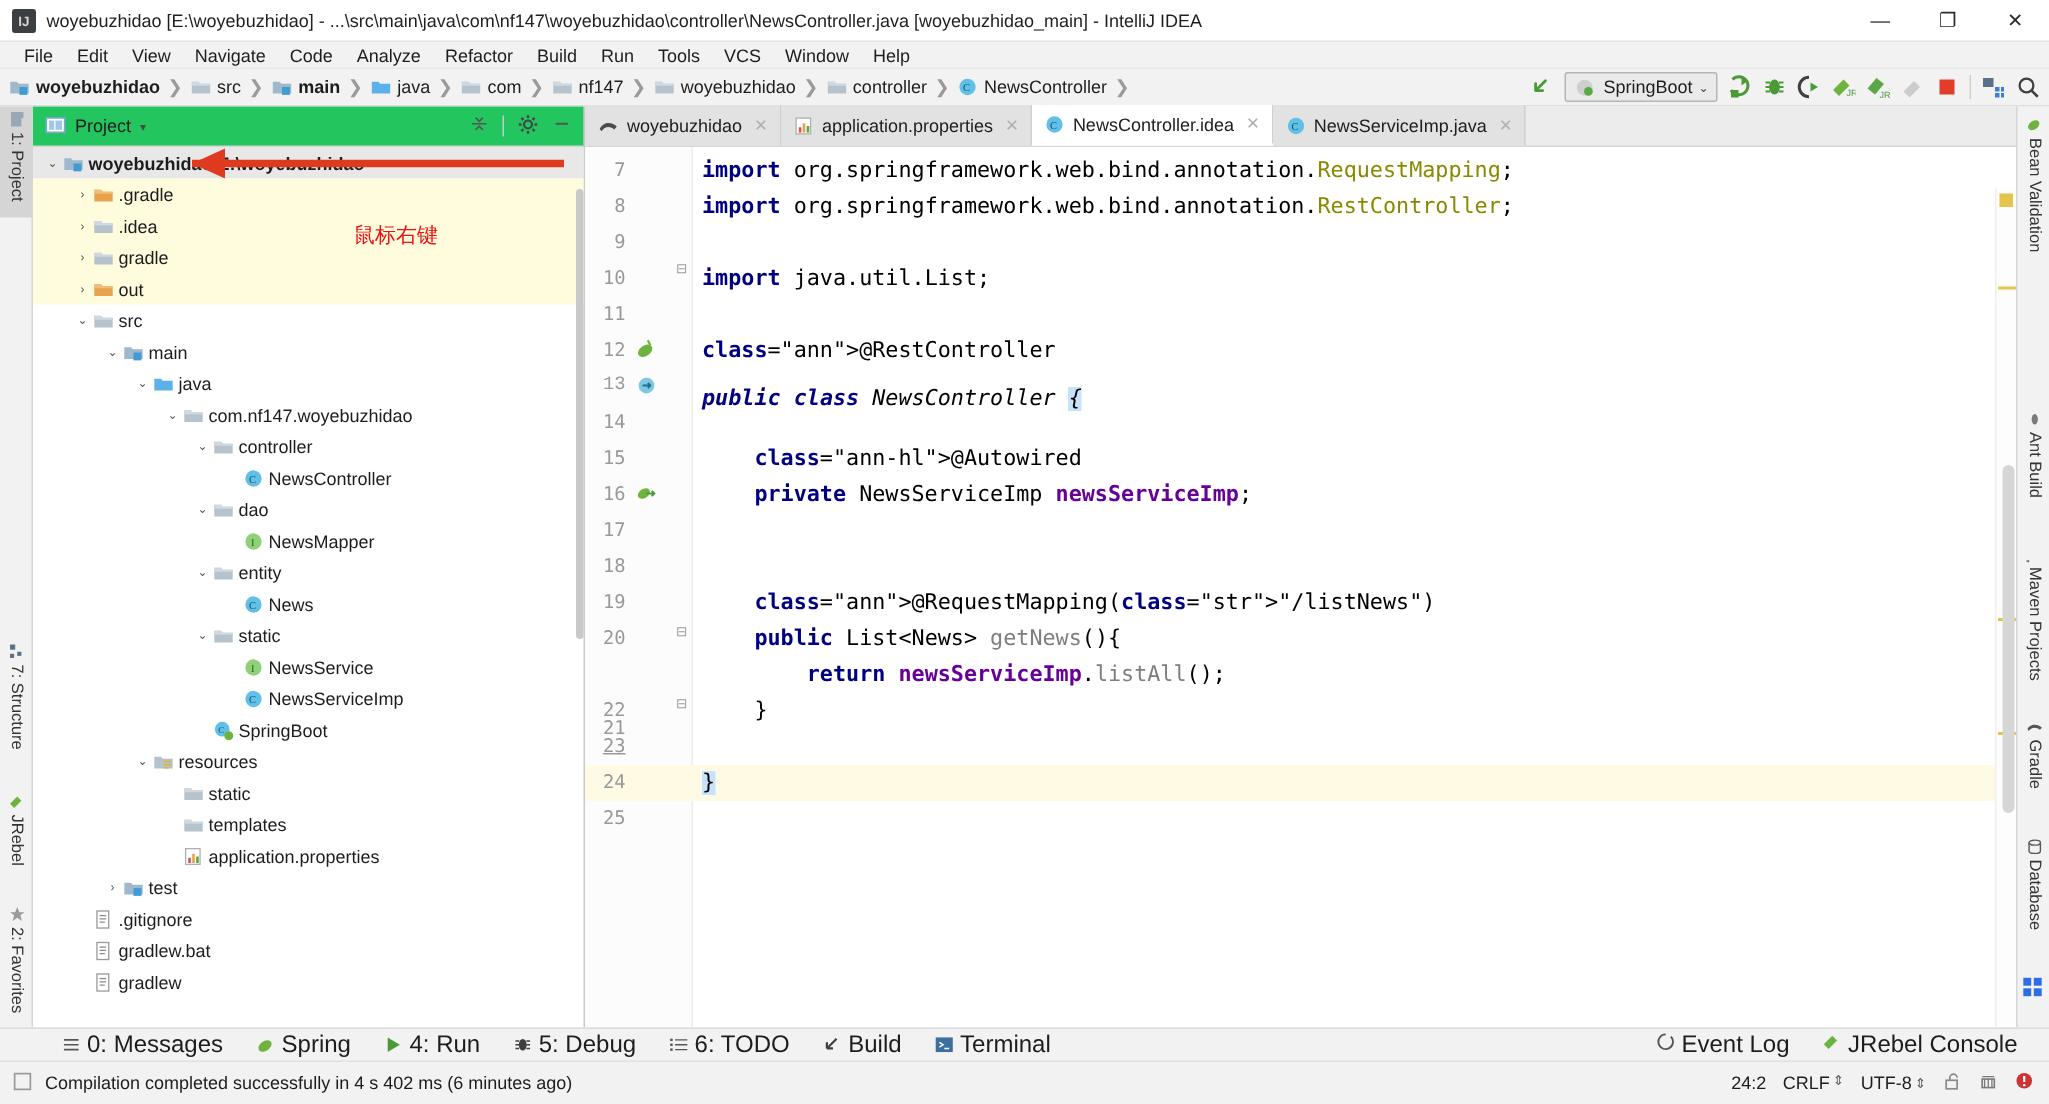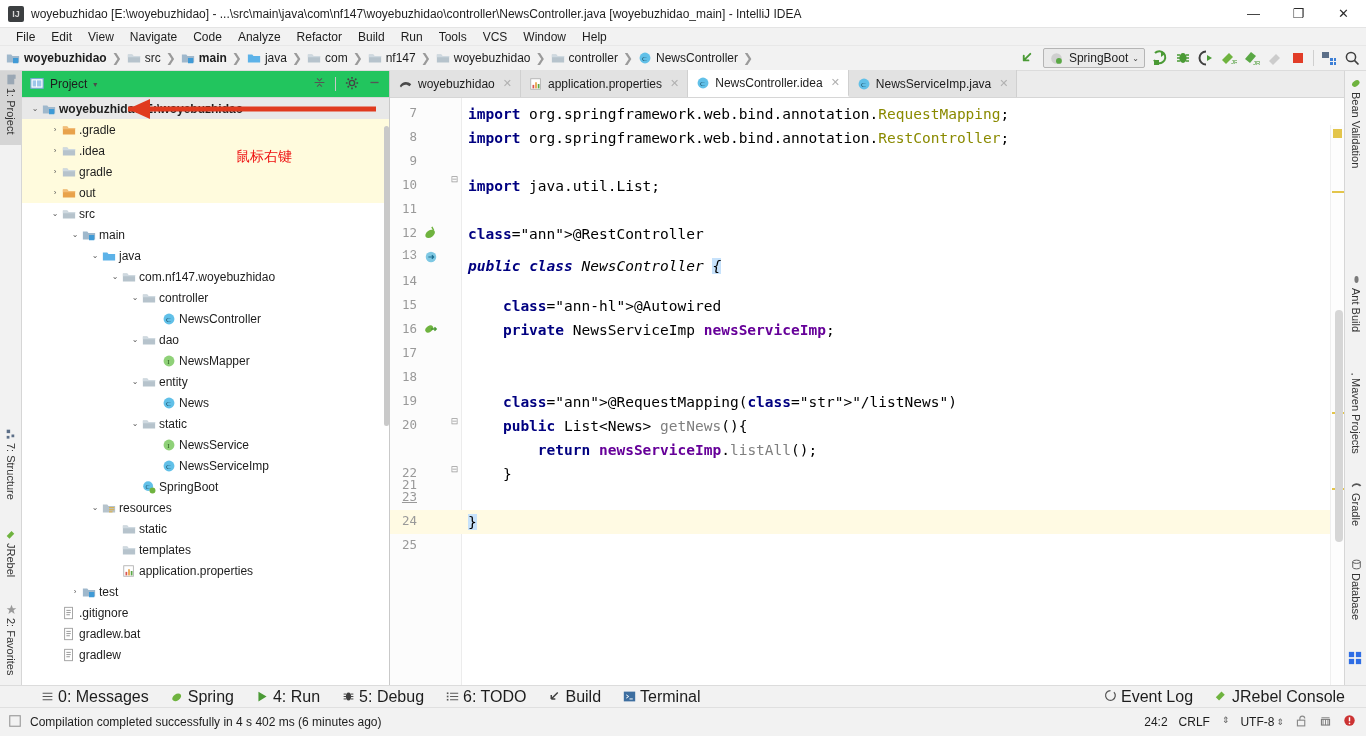--- a/index.html
+++ b/index.html
@@ -1001,21 +1001,21 @@
 
   <div class="statusbar">
     <span>
       <svg width="14" height="14" viewBox="0 0 16 16">
           <rect x="2" y="2" width="12" height="12" fill="none" stroke="#9a9a9a" stroke-width="1.3"></rect>
         </svg>
     </span>
     <span class="sb-msg">Compilation completed successfully in 4 s 402 ms (6 minutes ago)</span>
     <div class="sb-right">
       <span>24:2</span>
-      <span style="display:flex;align-items:flex-start;gap:12px">
+      <span style="display:flex;align-items:flex-start;gap:2px">
         <span>CRLF</span>
         <span class="sb-sep">⇕</span>
       </span>
       <span style="display:flex;align-items:center;gap:2px">
         <span>UTF-8</span>
         <span class="sb-sep">⇕</span>
       </span>
       <span>
         <svg width="13" height="14" viewBox="0 0 16 16">
             <rect x="3" y="7" width="9" height="7" fill="none" stroke="#8a8a8a" stroke-width="1.4"></rect>

